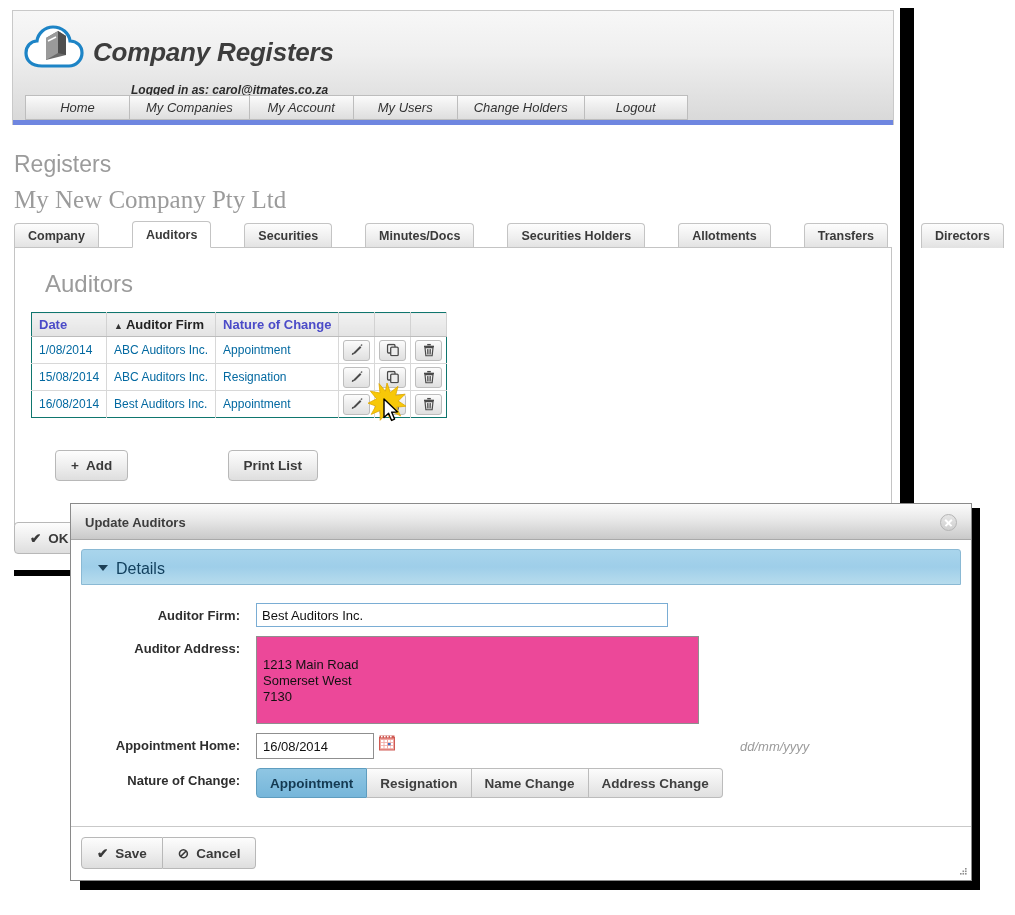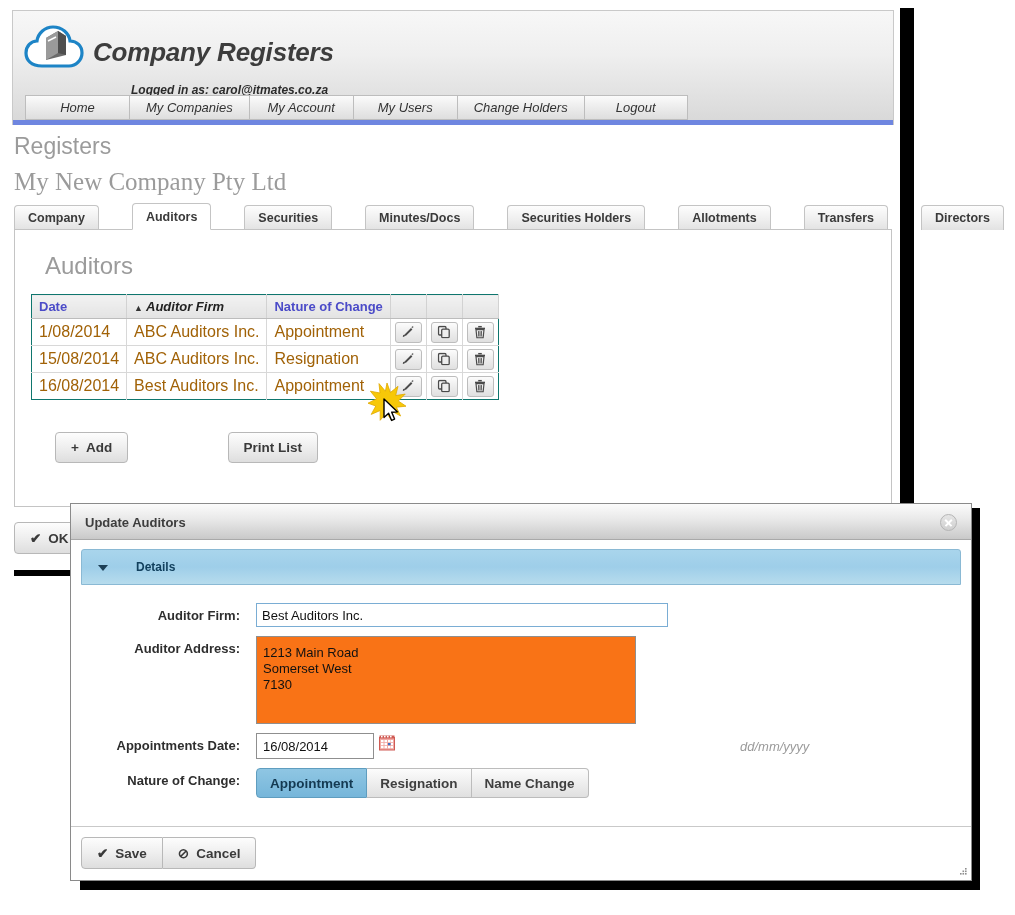--- a/index.html
+++ b/index.html
@@ -68,21 +68,21 @@
   }
   .nav-item:last-child { border-right: 1px solid #bdbdbd; }
 
   .blue-rule {
     height: 5px;
     background: #6f86e0;
     border-left: 1px solid #c9c9c9;
     border-right: 1px solid #c9c9c9;
   }
 
-  .page-body { position: relative; padding-top: 2px; }
+  .page-body { position: relative; padding-top: 20px; }
   .crumb {
     margin-left: 2px; margin-top: 6px;
     font-size: 23px; color: #9b9b9b; font-weight: normal;
   }
   .company-name {
     margin-left: 2px; margin-top: 8px;
     font-size: 25px; color: #9b9b9b; font-weight: normal; font-family: Liberation Serif, serif;
   }
 
   
@@ -141,29 +141,29 @@
     border-bottom: 1px solid #bcbcbc;
     text-align: left;
     padding: 4px 7px;
     height: 23px;
     font-size: 13px;
     font-weight: bold;
     color: #4b4bc8;
     cursor: pointer;
     white-space: nowrap;
   }
-  .grid th.sorted { color: #222222; font-style: italic; }
+  .grid th.sorted { color: #222222; }
   .grid th .caret { font-size: 9px; margin-right: 3px; color: #333; }
   .grid td {
     border-right: 1px solid #d8d8d8;
     border-bottom: 1px solid #d8d8d8;
     padding: 4px 7px;
     height: 27px;
-    color: #a16207;
-    font-size: 16px;
+    color: #0369a1;
+    font-size: 12px;
     white-space: nowrap;
   }
   .grid tr:last-child td { border-bottom: none; }
   .grid td.actions {
     border-right: 1px solid #d8d8d8;
     padding: 2px 3px;
     text-align: center;
     width: 36px;
   }
   .grid td.actions:last-child { border-right: none; }
@@ -247,21 +247,21 @@
   .section-head .tri {
     position: absolute; left: 16px; top: 15px;
     width: 0; height: 0;
     border-left: 5px solid transparent;
     border-right: 5px solid transparent;
     border-top: 6px solid #1d3f56;
     cursor: pointer;
   }
   .section-head .sec-label {
     position: absolute; left: 34px; top: 10px;
-    font-size: 12px; font-weight: bold; color: #12405e; margin-left: 20px;
+    font-size: 16px; font-weight: normal; color: #12405e;
   }
 
   .form { padding-top: 18px; }
   .form-row { display: flex; align-items: flex-start; margin-bottom: 9px; }
   .form-label {
     width: 175px;
     text-align: right;
     padding-right: 16px;
     font-size: 13px; font-weight: bold; color: #2e2e2e;
     padding-top: 5px;
@@ -269,27 +269,27 @@
   .txt-input {
     width: 412px; height: 24px;
     border: 1px solid #7aadd4;
     padding: 2px 5px;
     font-size: 13px; color: #111;
     font-family: "Liberation Sans", sans-serif;
     background: #fff;
     outline: none;
   }
   .txt-area {
-    width: 380px; height: 88px;
+    width: 443px; height: 88px;
     border: 1px solid #8f8f8f;
-    padding: 8px 6px;
+    padding: 20px 6px;
     font-size: 13px; color: #111; line-height: 16px;
     font-family: "Liberation Sans", sans-serif;
     resize: none;
-    background: #f97316;
+    background: #ec4899;
     outline: none;
   }
   .date-input {
     width: 118px; height: 26px;
     border: 1px solid #8f8f8f;
     padding: 2px 6px;
     font-size: 13px; color: #111;
     font-family: "Liberation Sans", sans-serif;
     background: #fff;
     outline: none;
@@ -541,21 +541,21 @@
         </div>
 
         <div class="form-row">
           <div class="form-label">Auditor Address:</div>
           <textarea class="txt-area" style="">1213 Main Road
 Somerset West
 7130</textarea>
         </div>
 
         <div class="form-row">
-          <div class="form-label">Appointments Date:</div>
+          <div class="form-label">Appointment Home:</div>
           <input class="date-input" type="text" value="16/08/2014" style="">
           <span class="cal-icon">
             <svg width="16" height="16" viewBox="0 0 16 16">
               <rect x="0.5" y="2.5" width="15" height="12.5" fill="#f2a9a4" stroke="#cf5b54" stroke-width="1"></rect>
               <rect x="0.5" y="0.5" width="15" height="3" fill="#cf5b54"></rect>
               <g fill="#ffffff">
                 <rect x="2" y="0.8" width="1.6" height="1.6"></rect>
                   <rect x="5" y="0.8" width="1.6" height="1.6"></rect>
                 <rect x="8" y="0.8" width="1.6" height="1.6"></rect>
                   <rect x="11" y="0.8" width="1.6" height="1.6"></rect>
@@ -578,20 +578,21 @@
           </span>
           <span class="date-hint">dd/mm/yyyy</span>
         </div>
 
         <div class="form-row">
           <div class="form-label">Nature of Change:</div>
           <div class="seg-group">
             <div class="seg selected">Appointment</div>
             <div class="seg">Resignation</div>
             <div class="seg">Name Change</div>
+            <div class="seg">Address Change</div>
           </div>
         </div>
 
       </div>
     </div>
 
     <div class="dlg-footer">
       <div class="footer-btns">
         <div class="btn btn-save"><span class="gl">✔</span><span>Save</span></div>
         <div class="btn btn-cancel"><span class="gl">⊘</span><span>Cancel</span></div>

